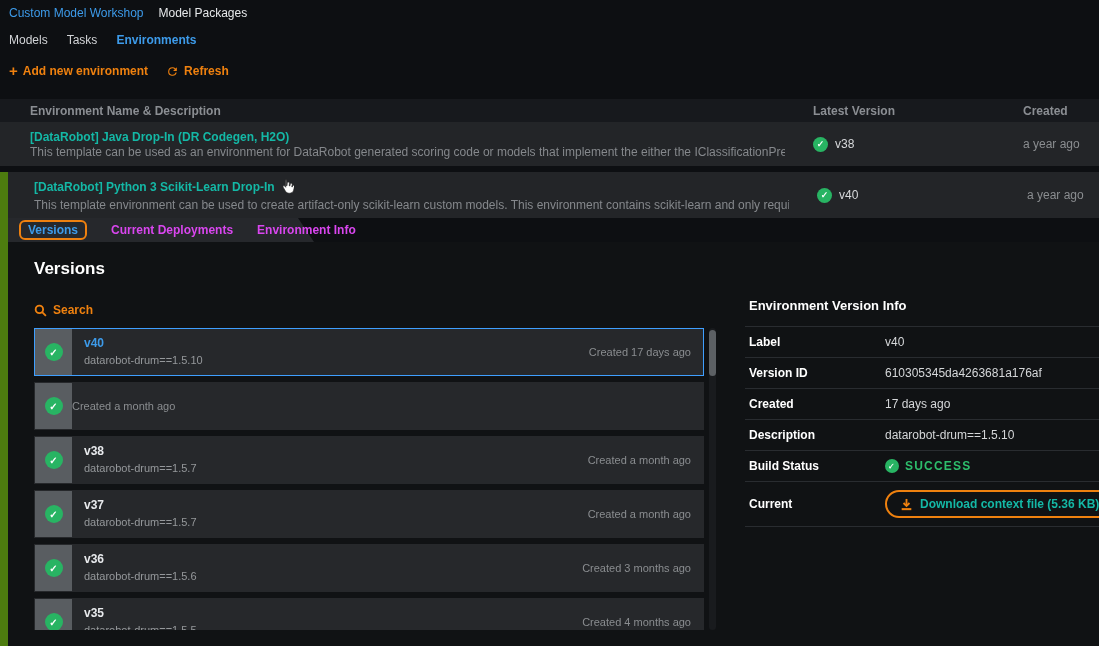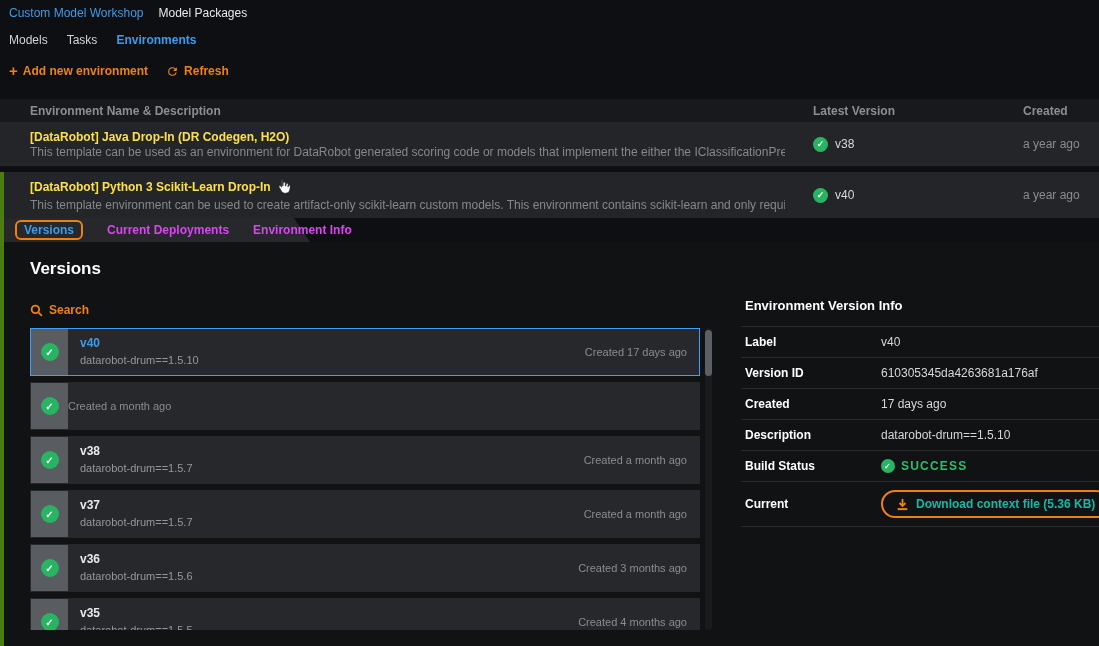--- a/index.html
+++ b/index.html
@@ -24,34 +24,34 @@
   .plus-glyph { font-size:15px; font-weight:700; line-height:10px; }
 
   
   .grid3 { display:grid; grid-template-columns:785px 208px 1fr; align-items:center; }
   .table-header { position:absolute; top:99px; left:0; width:1099px; height:23px; background:#17191d; }
   .table-header .h1 { padding-left:30px; } .table-header .h2 { padding-left:28px; } .table-header .h3 { padding-left:30px; }
   .table-header span { font-weight:700; color:#8b8e93; }
   .env-row { background:#232528; cursor:pointer; }
   .env-row-1 { position:absolute; top:122px; left:0; width:1099px; height:44px; }
   .name-cell { padding-left:30px; overflow:hidden; }
-  .env-name { font-weight:700; color:#fde047; line-height:16px; white-space:nowrap; }
+  .env-name { font-weight:700; color:#14b8a6; line-height:16px; white-space:nowrap; }
   .env-desc { color:#85888c; line-height:15px; white-space:nowrap; overflow:hidden; }
   .ver-cell { display:flex; align-items:center; gap:7px; padding-left:28px; color:#d7d9db; }
   .created-cell { padding-left:30px; color:#8a8d90; }
 
   .check-badge { display:inline-flex; align-items:center; justify-content:center;
     border-radius:50%; background:#28b463; color:#fff; font-weight:700; }
   .cb-15 { width:15px; height:15px; font-size:9px; }
   .cb-18 { width:18px; height:18px; font-size:10px; }
   .cb-14 { width:14px; height:14px; font-size:8px; }
 
   
   .expanded { position:absolute; top:172px; left:0; width:1065px; height:474px;
-    border-left:4px solid #4d7c0f; }
+    border-left:8px solid #4d7c0f; }
   .env-row-2 { height:46px; width:1095px; grid-template-columns:781px 208px 1fr; }
   .env-row-2 .name-cell { padding-left:26px; }
   .hand-cursor { display:inline-block; vertical-align:-3px; margin-left:6px; }
 
   .tabbar { position:relative; height:24px; width:1095px; }
   .tabbar-bg { position:absolute; top:0; left:0; width:306px; height:24px; background:#26282c;
     clip-path:polygon(0 0, 290px 0, 306px 100%, 0 100%); }
   .tabs { position:relative; height:100%; display:flex; align-items:center; gap:14px; padding-left:18px; }
   .tab { font-weight:700; color:#d946ef; cursor:pointer; white-space:nowrap;margin-left:10px; }
   .tab.active { color:#3d9bea; border:2px solid #ef810f; border-radius:6px; padding:1px 7px; margin-left:-7px; }

